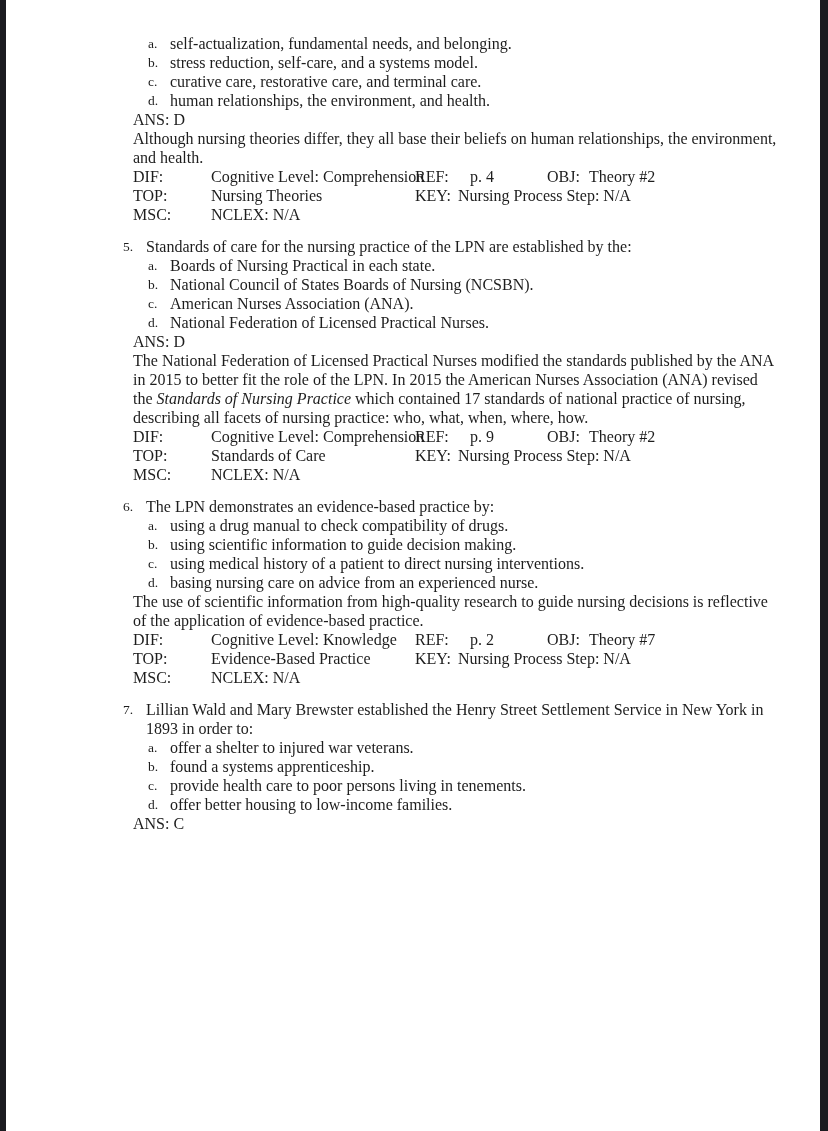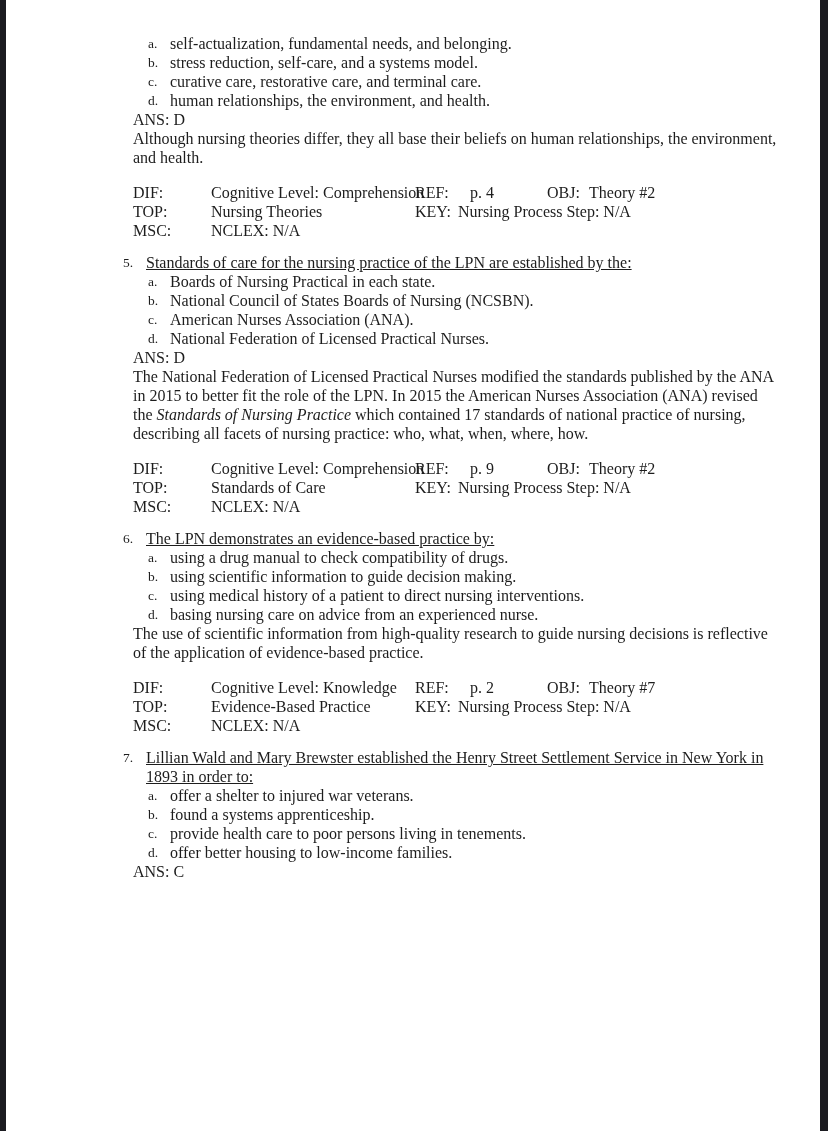--- a/index.html
+++ b/index.html
@@ -22,38 +22,38 @@
     left: 123px; top: 34px;
     width: 680px;
   }
 
   
   .q-head { display: flex; align-items: flex-start; }
   .q-num {
     flex: 0 0 23px;
     font-size: 13.5px; line-height: 19px;
   }
-  .q-stem { width: 645px; text-decoration: underline; }
+  .q-stem { width: 645px; }
 
   
   .options { margin-left: 25px; }
   .option-row { display: flex; align-items: flex-start; }
   .opt-letter {
     flex: 0 0 22px;
     font-size: 13.5px; line-height: 19px;
   }
   .opt-text { width: 600px; }
 
   
   .answer-block { margin-top: 0; margin-left: 10px; }
   .rationale { width: 648px; }
   .rationale .it { font-style: italic; }
 
   
-  .meta-block { margin-top: 16px; position: relative; }
+  .meta-block { position: relative; }
   .meta-row { position: relative; height: 19px; }
   .meta-row span { position: absolute; top: 0; white-space: nowrap; }
   .m-l1 { left: 10px; }
   .m-v1 { left: 88px; }
   .m-l2 { left: 292px; }
   .m-v2 { left: 347px; }
   .m-l3 { left: 424px; }
   .m-v3 { left: 466px; }
   .m-v2k { left: 335px; }
 

